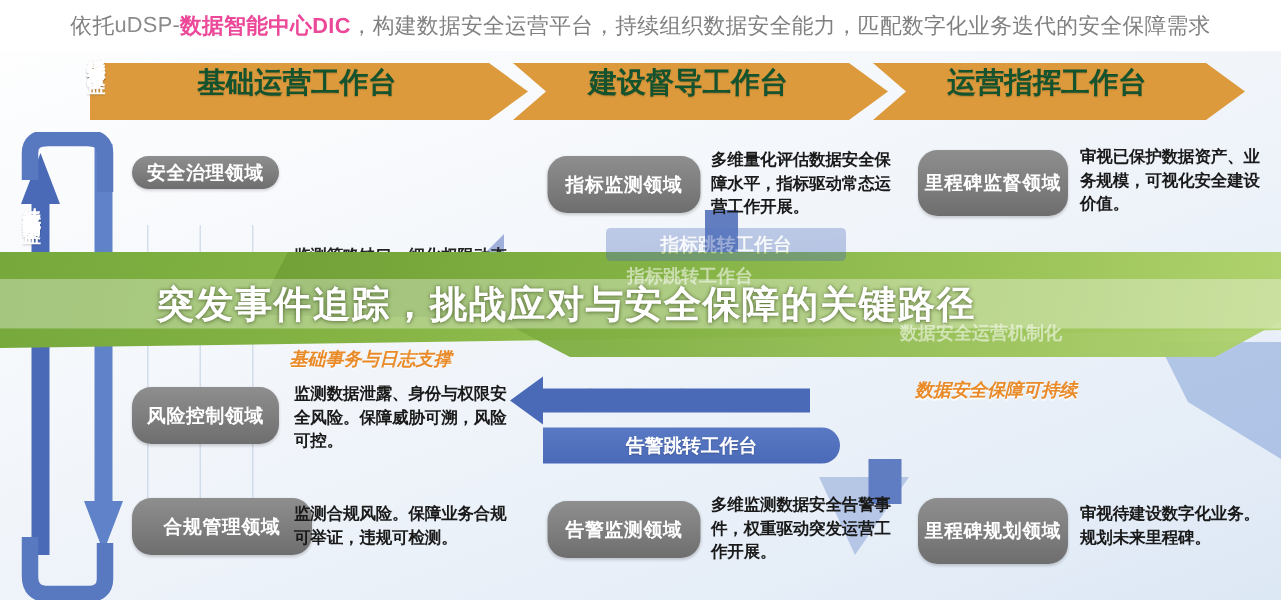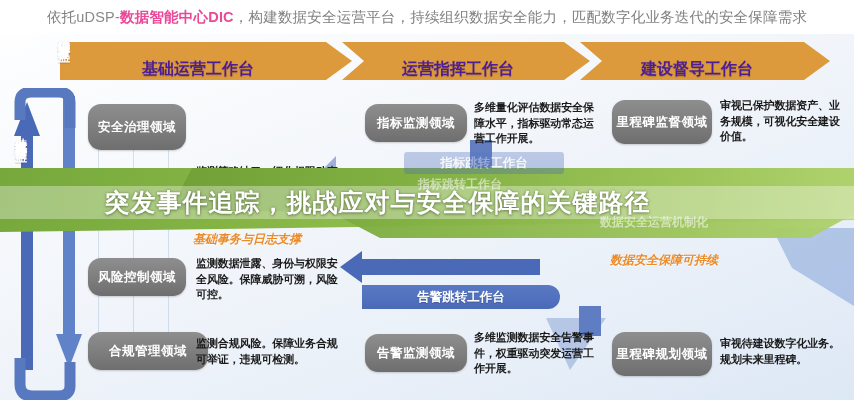--- a/index.html
+++ b/index.html
@@ -30,24 +30,24 @@
   .banner .nm { color: #8a8a8a; }
 
   
   .chev-row {
     position: absolute; left: 60px; top: 42px; width: 790px; height: 38px;
     display: flex; align-items: stretch;
   }
   .chev {
     position: relative;
     background: #dd9a3c;
-    color: #4c1d95;
-    font-size: 16px;
-    font-weight: bold;
-    display: flex; align-items: flex-end; justify-content: center;
+    color: #14532d;
+    font-size: 19px;
+    font-weight: bold;
+    display: flex; align-items: flex-start; justify-content: center;
     text-shadow: 0 1px 1px rgba(0,0,0,.18);
     margin-right: 4px;
   }
   .chev.c1 { flex: 0 0 292px;
     clip-path: polygon(0 0, calc(100% - 26px) 0, 100% 50%, calc(100% - 26px) 100%, 0 100%); }
   .chev.c2 { flex: 0 0 248px; margin-left: -14px;
     clip-path: polygon(0 0, calc(100% - 26px) 0, 100% 50%, calc(100% - 26px) 100%, 0 100%, 22px 50%); }
   .chev.c3 { flex: 0 0 250px; margin-left: -14px;
     clip-path: polygon(0 0, calc(100% - 26px) 0, 100% 50%, calc(100% - 26px) 100%, 0 100%, 22px 50%); }
   .chev span { transform: translateX(-8px); }
@@ -171,26 +171,26 @@
   </div>
 
   <div class="colline" style="left:98px;  top:150px; height:195px;"></div>
   <div class="colline" style="left:133px; top:150px; height:195px;"></div>
   <div class="colline" style="left:168px; top:150px; height:195px;"></div>
 
   <div class="chev-row">
     <div class="chev c1">
       <span>基础运营工作台</span>
     </div>
+    <div class="chev c3">
+      <span>建设督导工作台</span>
+    </div>
     <div class="chev c2">
       <span>运营指挥工作台</span>
     </div>
-    <div class="chev c3">
-      <span>建设督导工作台</span>
-    </div>
   </div>
 
   <svg class="blue-panel" style="left:310px; top:148px; width:40px; height:40px;" viewBox="0 0 40 40">
     <polygon points="0,34 26,8 26,34" fill="#4a6ab8"></polygon>
   </svg>
   <svg class="blue-panel" style="left:466px; top:140px; width:30px; height:48px; opacity:.85;" viewBox="0 0 30 48">
     <rect x="4" y="0" width="22" height="40" fill="#4a6ab8"></rect>
   </svg>
   <svg class="blue-panel" style="left:575px; top:300px; width:30px; height:44px; opacity:.85;" viewBox="0 0 30 44">
     <rect x="4" y="6" width="22" height="30" fill="#4a6ab8"></rect>
@@ -213,21 +213,21 @@
     <svg style="position:absolute; left:0; top:-8px; width:78px; height:40px;" viewBox="0 0 78 40">
       <path d="M16 32 L16 14 Q16 4 28 4 L54 4 Q66 4 66 14 L66 40" stroke="#5878c0" stroke-width="11" fill="none"></path>
     </svg>
     <svg style="position:absolute; left:0; top:262px; width:78px; height:44px;" viewBox="0 0 78 44">
       <path d="M16 0 L16 26 Q16 38 28 38 L54 38 Q66 38 66 28 L66 4" stroke="#5878c0" stroke-width="11" fill="none"></path>
     </svg>
   </div>
   <div class="v-label l-left">持续业务场景覆盖</div>
   <div class="v-label l-right">持续保护对象覆盖</div>
 
-  <div class="pill" style="left:88px; top:104px; width:98px; height:46px;">
+  <div class="pill" style="left:88px; top:104px; width:98px; height:22px;">
     <span>安全治理领域</span>
   </div>
 
   <div class="pill" style="left:365px; top:104px; width:102px; height:38px;">
     <span>指标监测领域</span>
   </div>
   <div class="desc" style="left:474px; top:100px; width:124px;">多维量化评估数据安全保障水平，指标驱动常态运营工作开展。</div>
 
   <div class="pill" style="left:612px; top:100px; width:100px; height:44px;">
     <span>里程碑监督领域</span>

